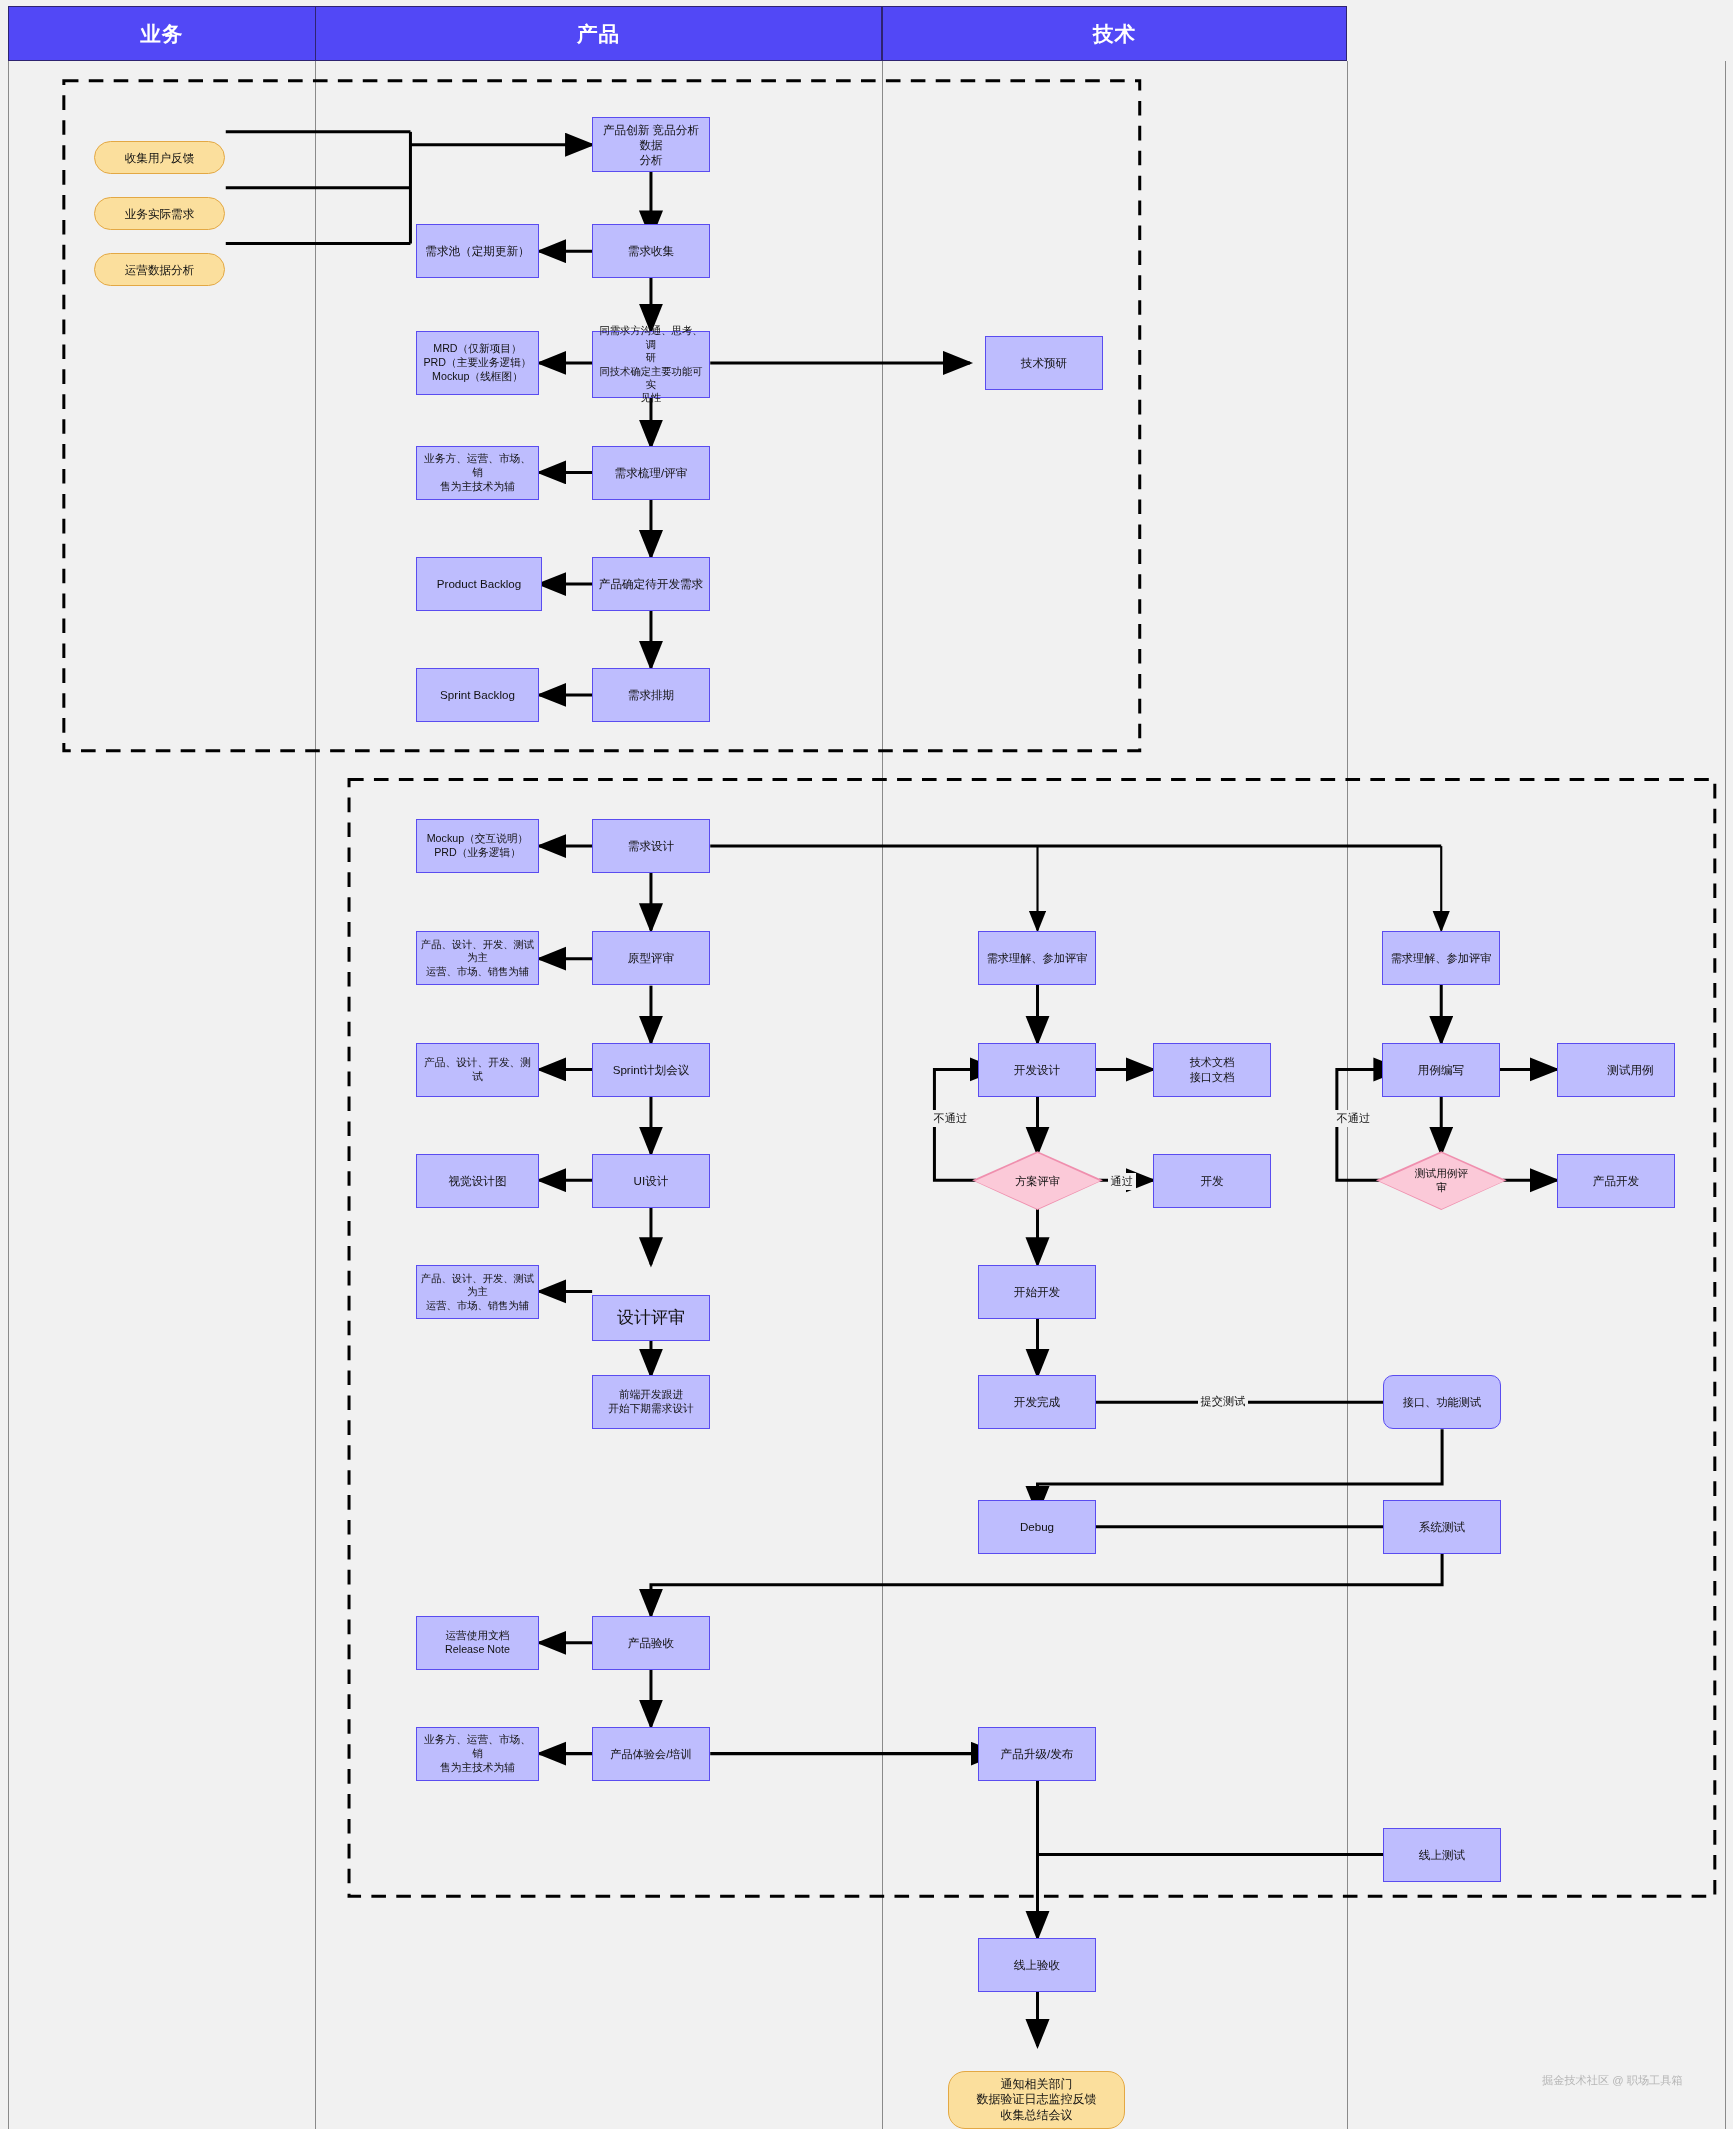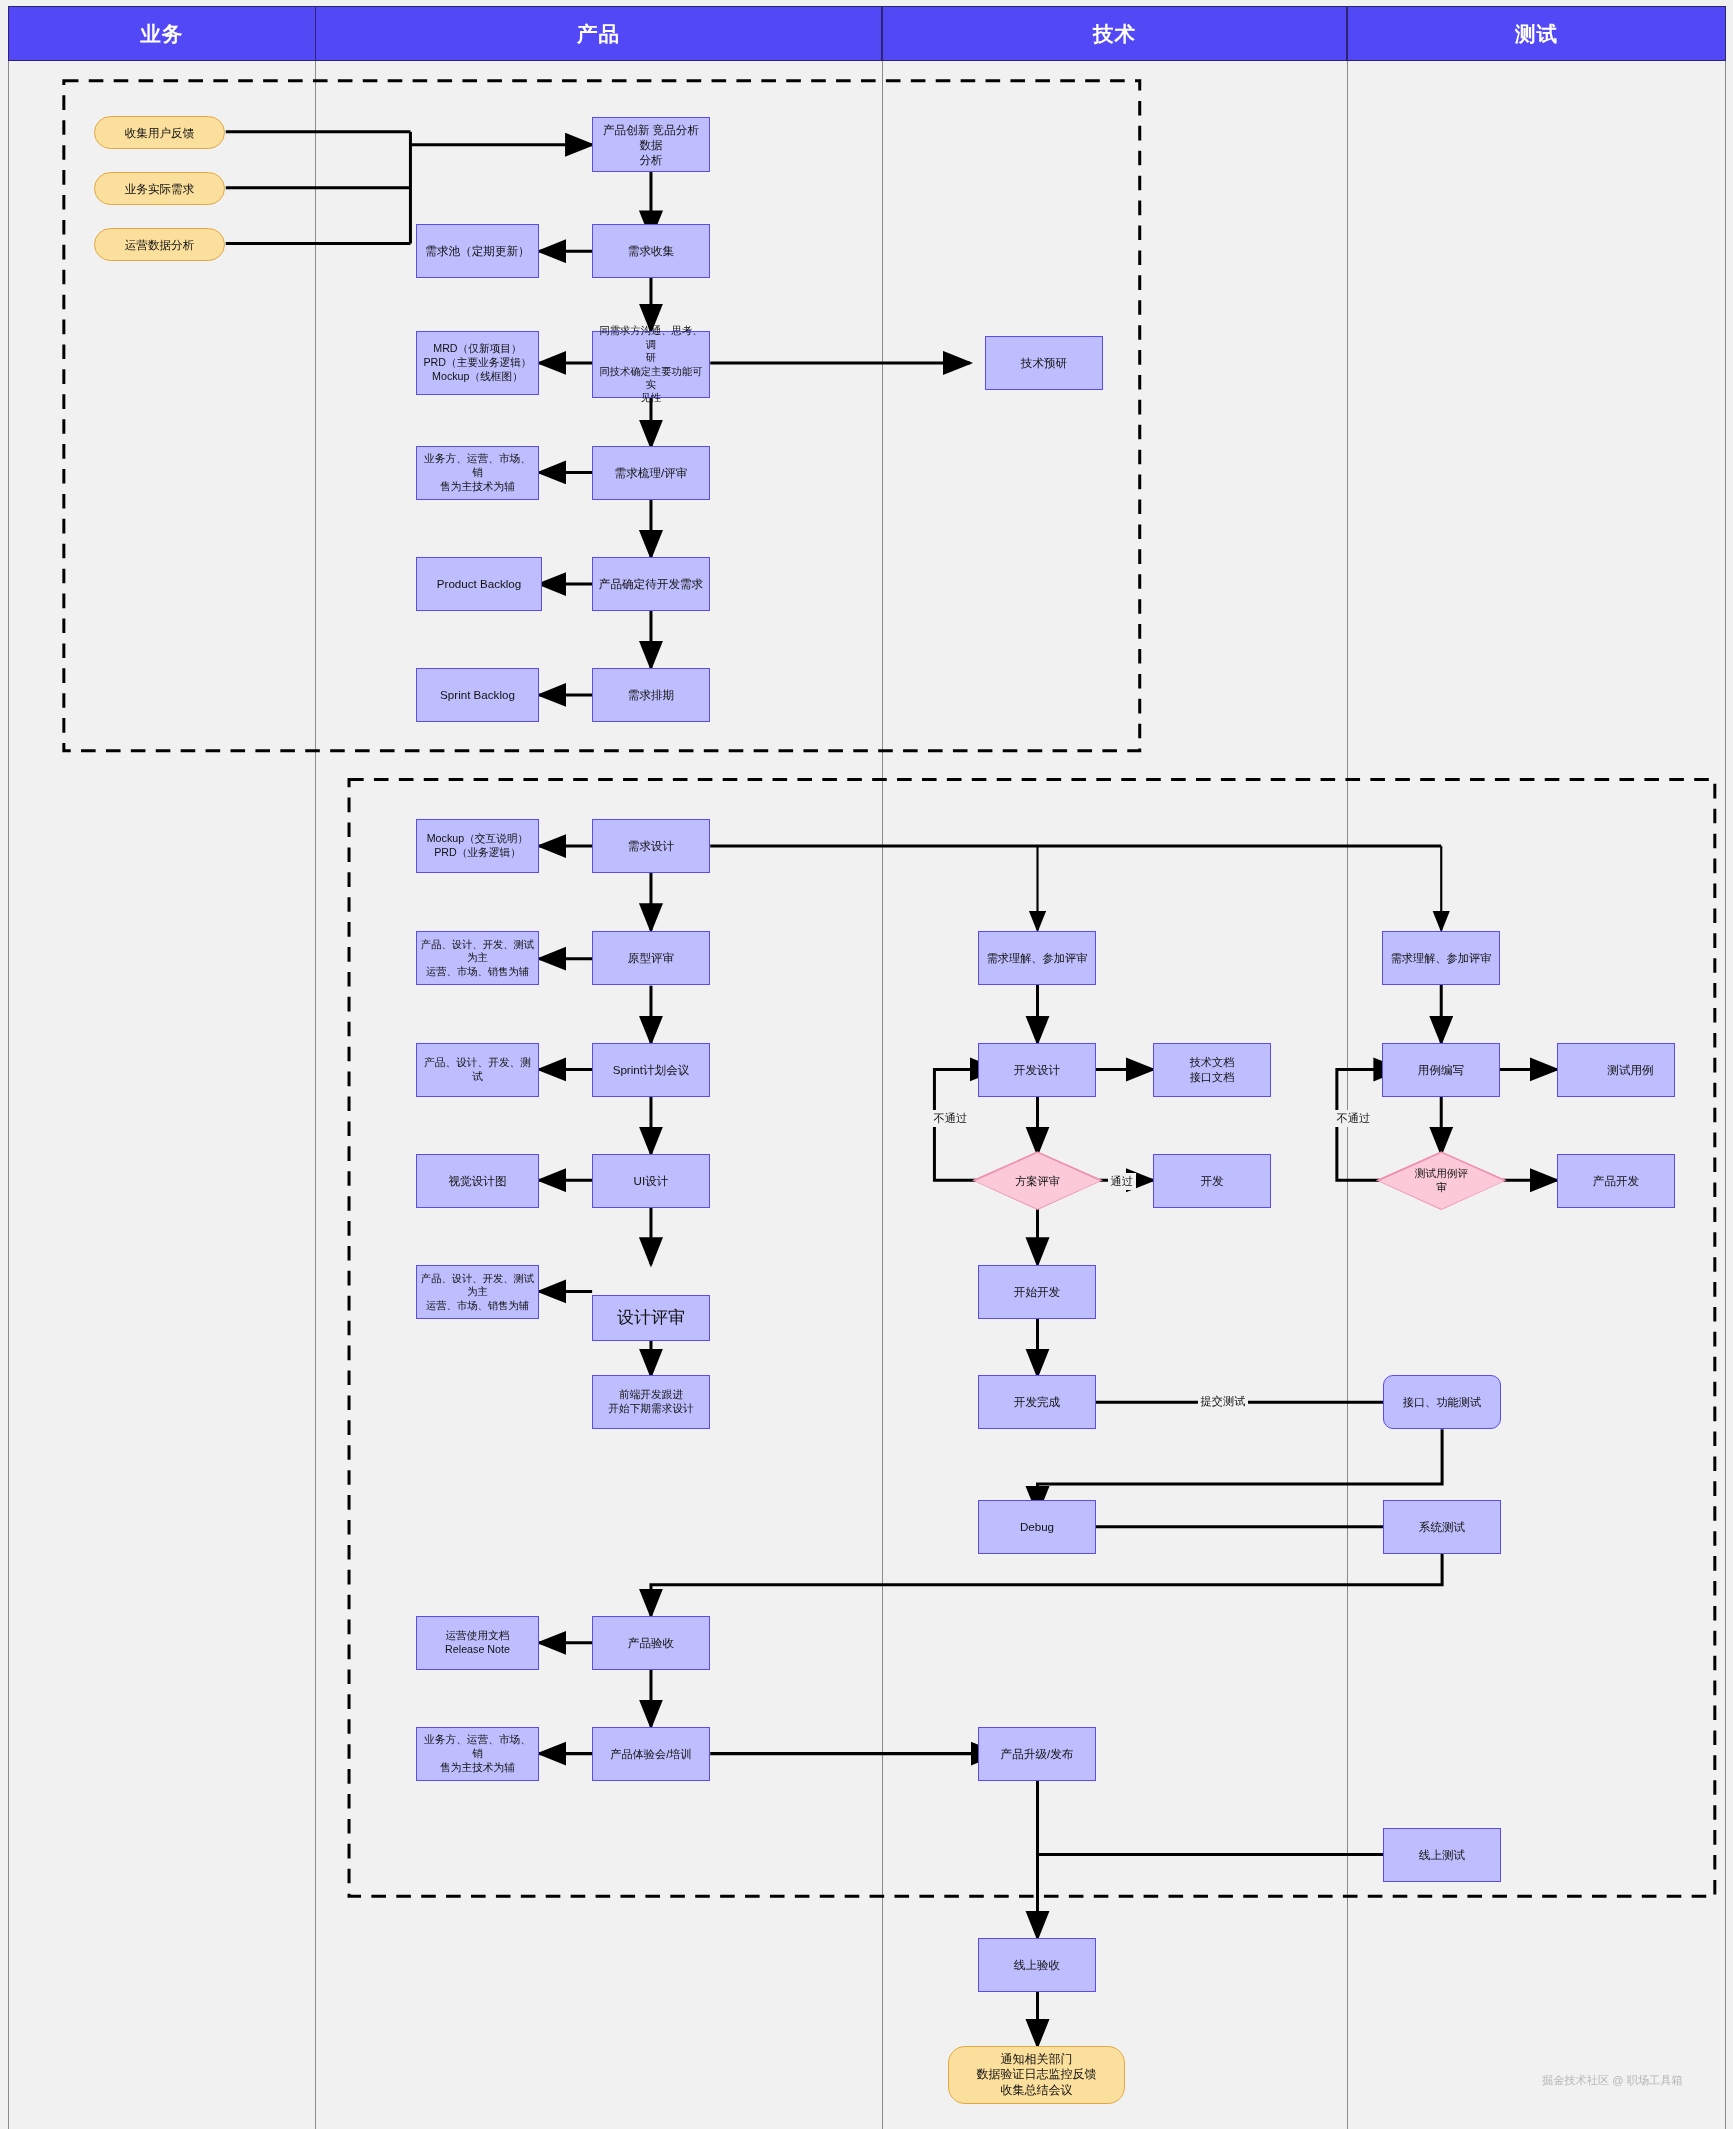--- a/index.html
+++ b/index.html
@@ -16,21 +16,21 @@
 
   
   #edges{position:absolute;left:0;top:0;width:1734px;height:2129px;pointer-events:none;}
 
   
   .node{position:absolute;box-sizing:border-box;display:flex;align-items:center;
         justify-content:center;text-align:center;line-height:1.30;}
   .node .lbl{display:block;padding:0 3.4px;white-space:pre-line;}
 
   .n-proc{background:#bebdfe;border:1.3px solid #5a4cf0;color:#111;}
-  .n-term{background:#fbdf9d;border:1.3px solid #e3a844;border-radius:23px;color:#111;}
+  .n-term{background:#fbdf9d;border:1.3px solid #e3a844;border-radius:23px;color:#111;margin-top:25px;}
   .n-dec{background:transparent;border:none;color:#111;}
   .dec-shape{position:absolute;left:0;top:0;width:100%;height:100%;
      background:#fbc9d8;clip-path:polygon(50% 0,100% 50%,50% 100%,0 50%);}
   .n-dec .lbl{position:relative;z-index:2;}
 
   .edge-label{position:absolute;font-size:11.2px;color:#111;background:#f1f1f1;
      padding:0.9px 2.6px;white-space:nowrap;}
 
   .watermark{position:absolute;font-size:11.2px;color:#b6b6b6;white-space:nowrap;}
 </style>
@@ -40,23 +40,20 @@
 <div id="page">
 
   <div class="lane-header" style="left:7.7px;width:308px;">
     <span>业务</span>
   </div>
   <div class="lane-header" style="left:315px;width:567px;">
     <span>产品</span>
   </div>
   <div class="lane-header" style="left:882px;width:465px;">
     <span>技术</span>
-  </div>
-  <div class="lane-header" style="left:1347px;width:379px;">
-    <span>测试</span>
   </div>
 
   <div class="lane-div" style="left:315px;top:61px;height:2068px;"></div>
   <div class="lane-div" style="left:882px;top:61px;height:2068px;"></div>
   <div class="lane-div" style="left:1347px;top:61px;height:2068px;"></div>
   <div class="lane-div" style="left:7.7px;top:61px;height:2068px;"></div>
   <div class="lane-div" style="left:1725px;top:61px;height:2068px;"></div>
 
   <svg id="edges" viewBox="0 0 4036 4957">
     <defs>

